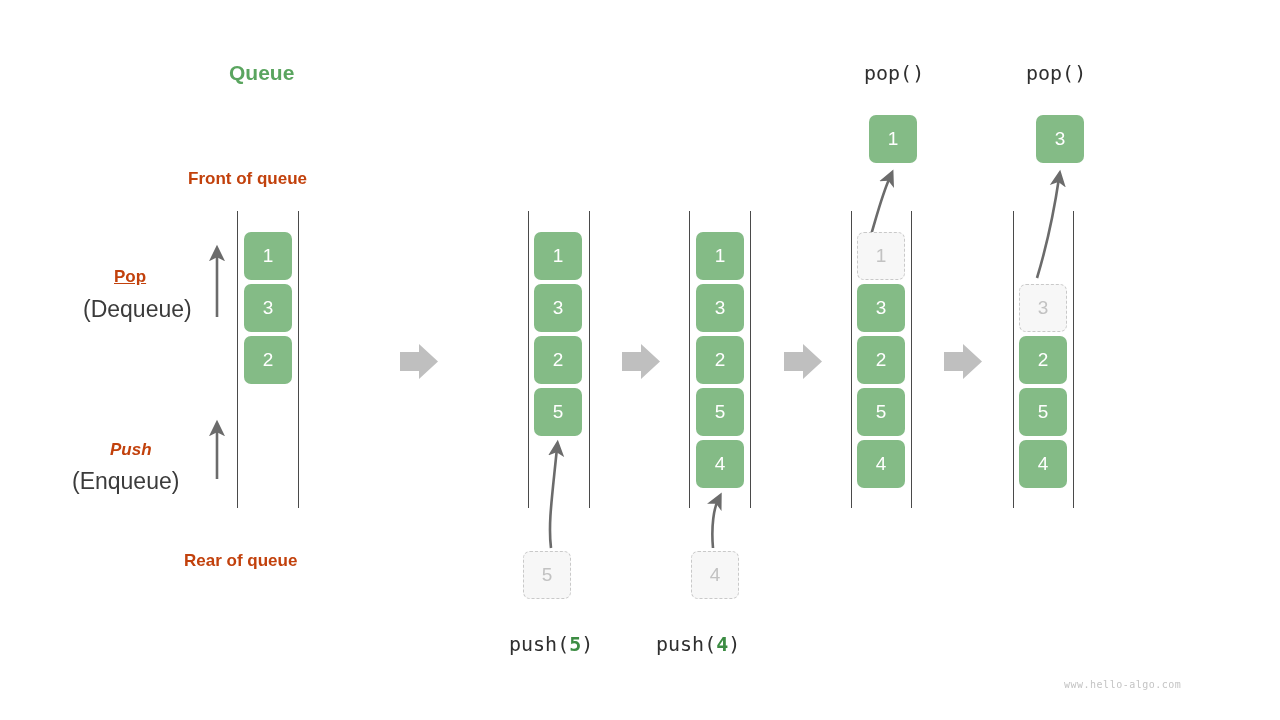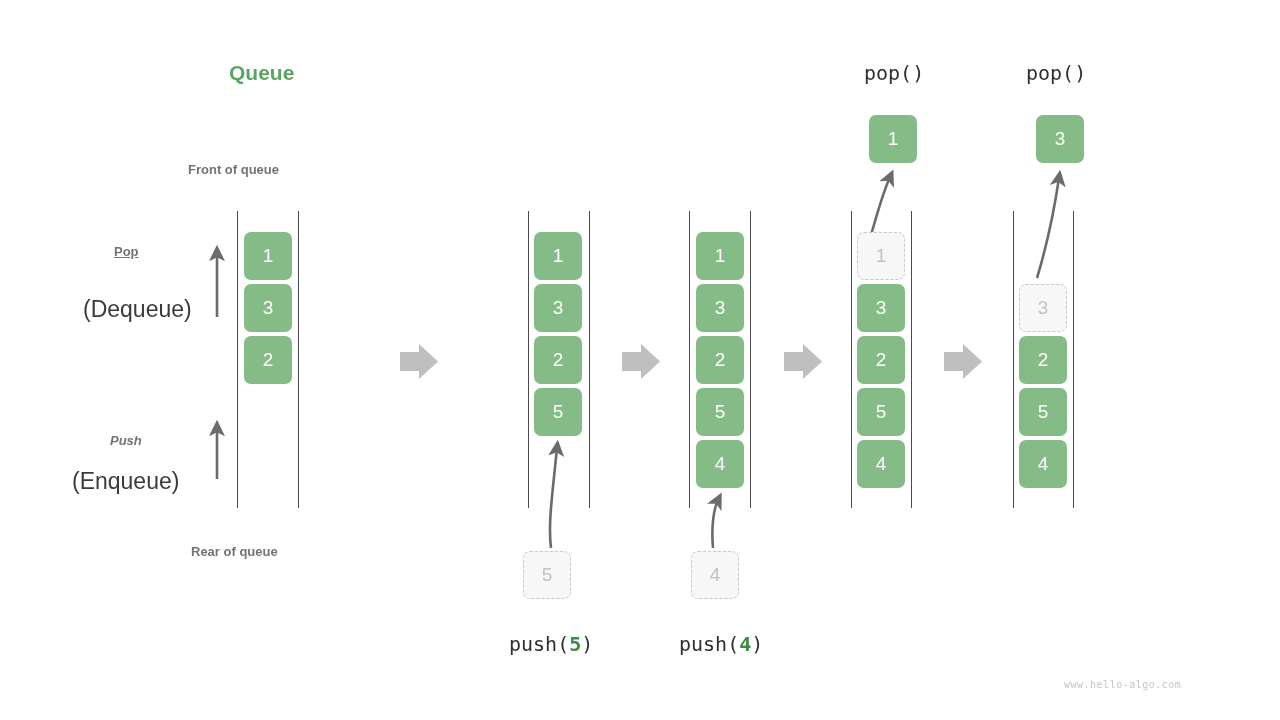--- a/index.html
+++ b/index.html
@@ -15,23 +15,24 @@
   .title{
     position:absolute;
     font-weight:bold;
     font-size:21px;
     color:#5aa55f;
     white-space:nowrap;
   }
   .lbl-bold{
     position:absolute;
     font-weight:bold;
-    font-size:13px;
-    color:#737373;
+    font-size:17px;
+    color:#c2410c;
     white-space:nowrap;
+    margin-top:7px;
   }
   .lbl-plain{
     position:absolute;
     font-size:23px;
     color:#3b3b3b;
     white-space:nowrap;
   }
   .mono{
     position:absolute;
     font-family:"DejaVu Sans Mono", monospace;
@@ -122,23 +123,23 @@
     </g>
 
     <g>
       <path d="M1037,278 C1047,245 1055,205 1059,178" stroke="#6b6b6b" stroke-width="2.6" fill="none" marker-end="url(#ah)"></path>
     </g>
   </svg>
 
   <div class="title" style="left:229px;top:61px;">Queue</div>
 
   <div class="lbl-bold" style="left:188px;top:162px;">Front of queue</div>
-  <div class="lbl-bold" style="left:191px;top:544px;">Rear of queue</div>
+  <div class="lbl-bold" style="left:184px;top:544px;">Rear of queue</div>
 
-  <div class="lbl-bold" style="left:114px;top:244px;text-decoration:underline;">Pop</div>
+  <div class="lbl-bold" style="left:114px;top:260px;text-decoration:underline;">Pop</div>
   <div class="lbl-plain" style="left:83px;top:296px;">(Dequeue)</div>
 
   <div class="lbl-bold" style="left:110px;top:433px;font-style:italic;">Push</div>
   <div class="lbl-plain" style="left:72px;top:468px;">(Enqueue)</div>
 
   <div>
     <div class="rail" style="left:237px;top:211px;height:297px;"></div>
     <div class="rail" style="left:298px;top:211px;height:297px;"></div>
     <div class="box" style="left:244px;top:232px;">1</div>
     <div class="box" style="left:244px;top:284px;">3</div>
@@ -158,21 +159,21 @@
 
   <div>
     <div class="rail" style="left:689px;top:211px;height:297px;"></div>
     <div class="rail" style="left:750px;top:211px;height:297px;"></div>
     <div class="box" style="left:696px;top:232px;">1</div>
     <div class="box" style="left:696px;top:284px;">3</div>
     <div class="box" style="left:696px;top:336px;">2</div>
     <div class="box" style="left:696px;top:388px;">5</div>
     <div class="box" style="left:696px;top:440px;">4</div>
     <div class="box ghost" style="left:691px;top:551px;">4</div>
-    <div class="mono" style="left:679px;top:632px;text-align:right;"><span>push(</span><span class="num">4</span><span>)</span></div>
+    <div class="mono" style="left:656px;top:632px;text-align:right;"><span>push(</span><span class="num">4</span><span>)</span></div>
   </div>
 
   <div>
     <div class="rail" style="left:851px;top:211px;height:297px;"></div>
     <div class="rail" style="left:911px;top:211px;height:297px;"></div>
     <div class="box ghost" style="left:857px;top:232px;">1</div>
     <div class="box" style="left:857px;top:284px;">3</div>
     <div class="box" style="left:857px;top:336px;">2</div>
     <div class="box" style="left:857px;top:388px;">5</div>
     <div class="box" style="left:857px;top:440px;">4</div>

